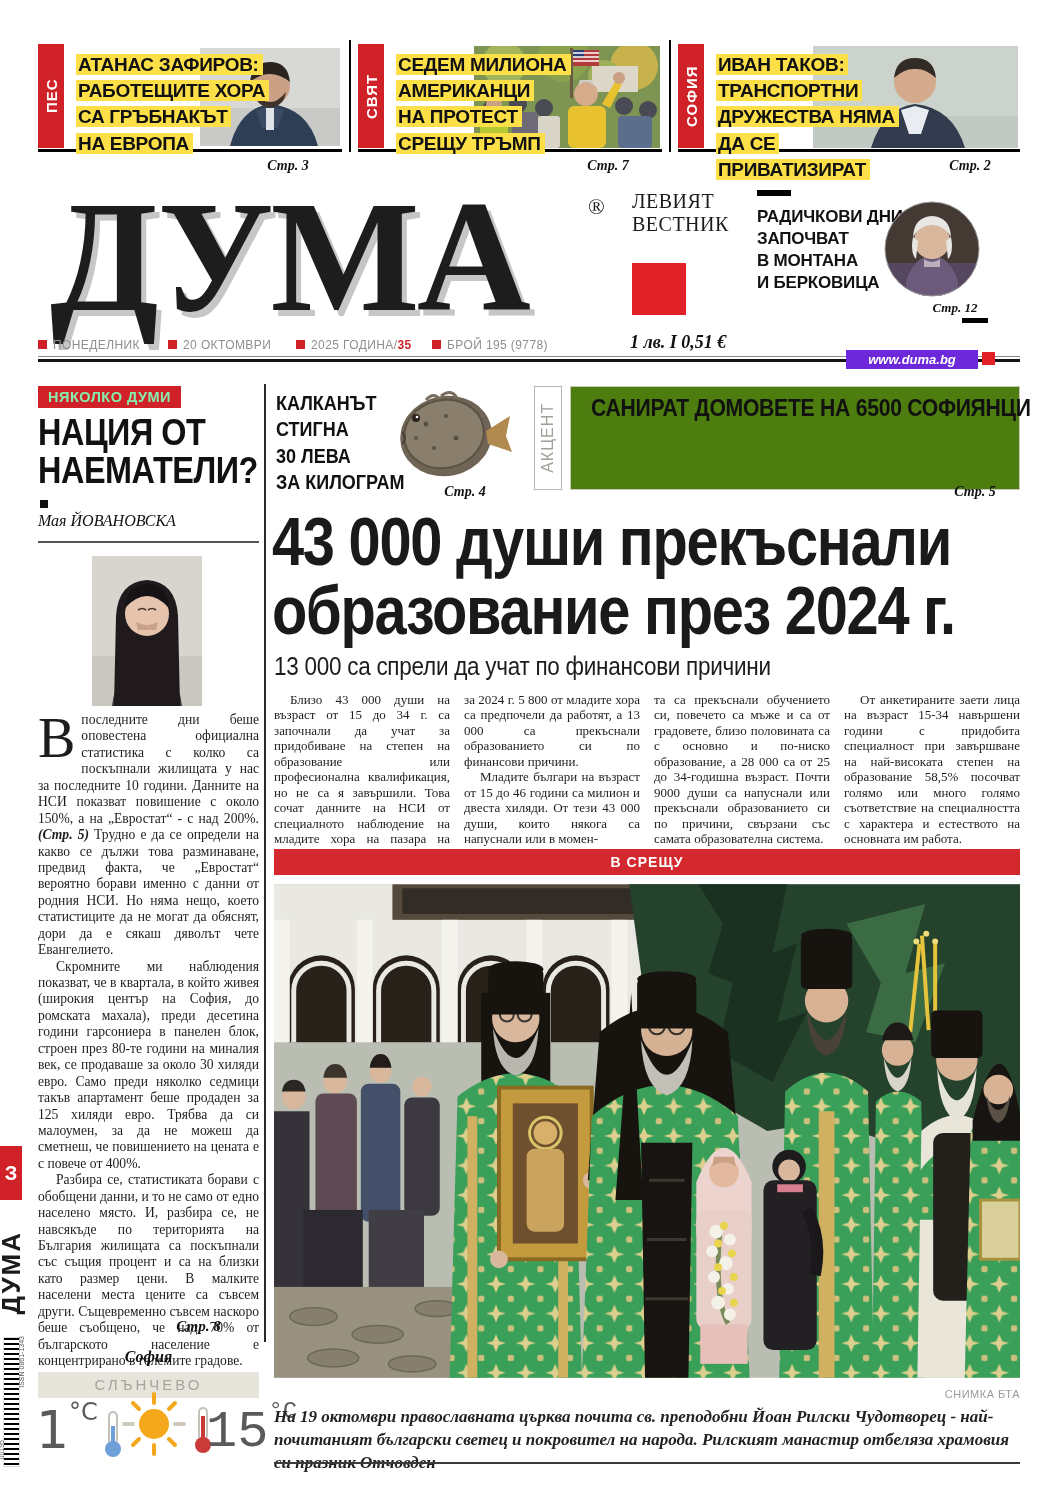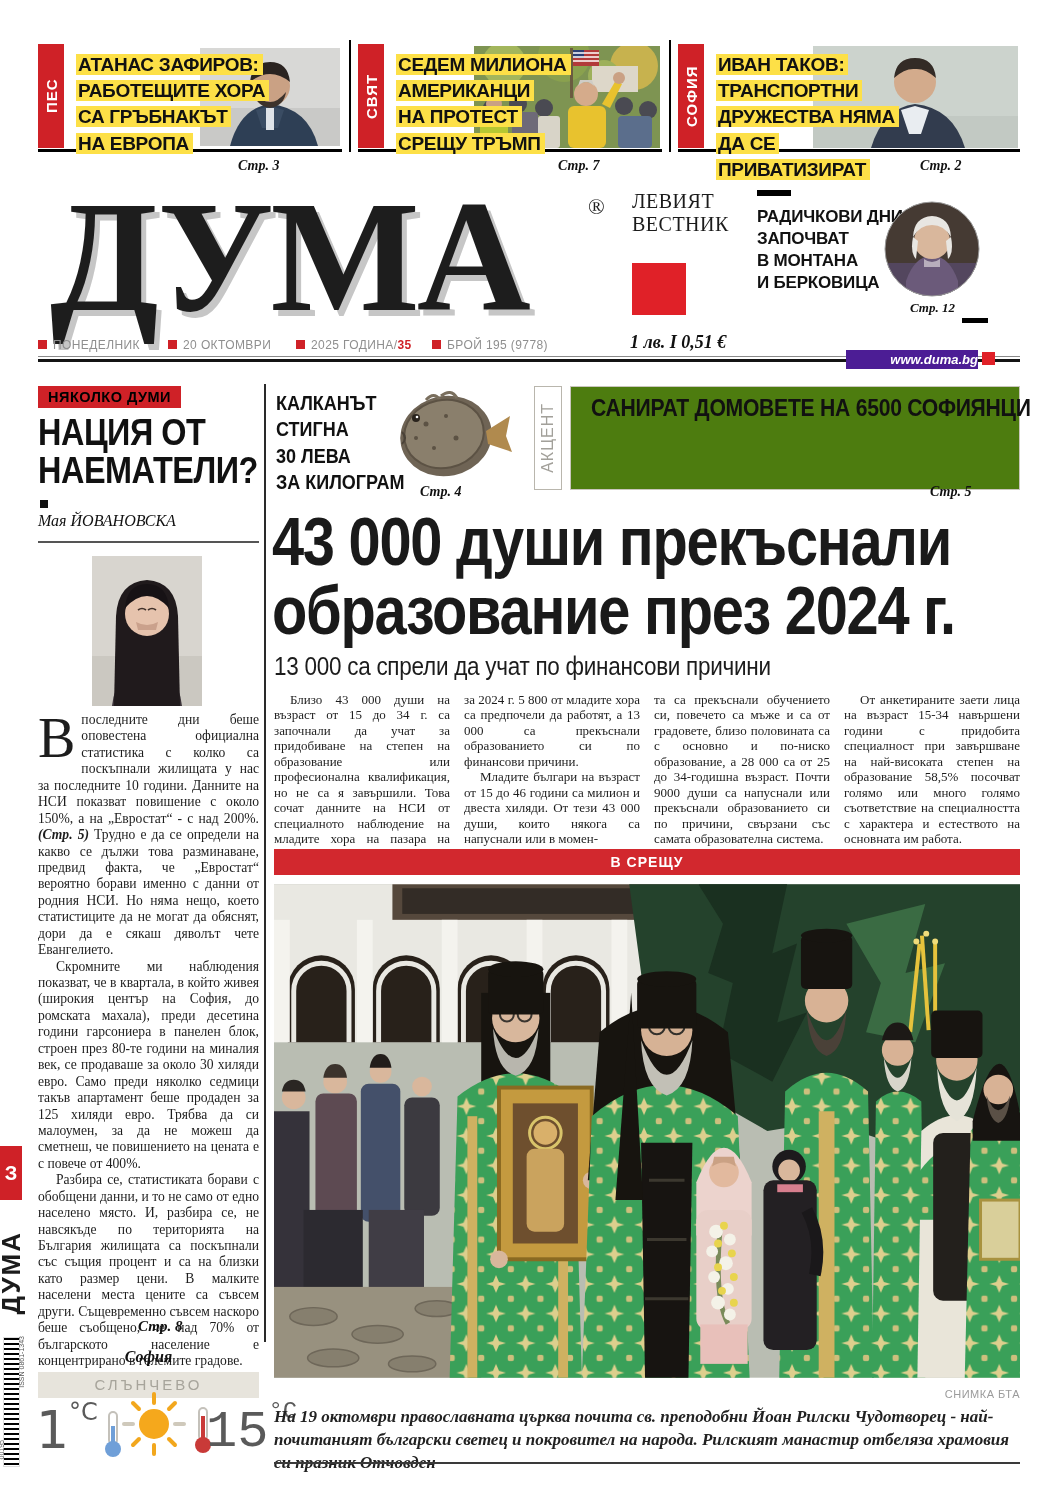--- a/index.html
+++ b/index.html
@@ -6,21 +6,21 @@
   html,body{background:#888}
   #page{position:relative;width:1058px;height:1493px;margin:0 auto;background:#fff;
         font-family:"Liberation Sans",sans-serif;color:#111;overflow:hidden}
   .abs{position:absolute}
   .pre{white-space:pre-line}
   .serif{font-family:"Liberation Serif",serif}
   .it{font-style:italic}
   .b{font-weight:bold}
   .sq{display:inline-block;transform-origin:0 0}
   .pageref{font-family:"Liberation Serif",serif;font-style:italic;font-weight:bold;
-           font-size:14px;text-align:left;color:#111}
+           font-size:14px;text-align:center;color:#111}
   .tabv{background:#cf2127;color:#fff;writing-mode:vertical-rl;transform:rotate(180deg);
         display:flex;align-items:center;justify-content:center;font-weight:bold;
         font-size:15px;letter-spacing:1px}
   .teaser{border-bottom:3px solid #000;background:#fff}
   .tz-title{font-size:19px;font-weight:800;line-height:1.38;letter-spacing:-0.3px;z-index:3}
   .tz-title span{background:#fde047;padding:0 4px 0 2px;box-decoration-break:clone;
                  -webkit-box-decoration-break:clone}
   .vline{background:#000}
   .dl-item{font-size:12px;color:#8f8f8f;letter-spacing:.4px;white-space:nowrap}
   .dl-item .rsq{display:inline-block;width:9px;height:9px;background:#cf2127;margin-right:6px}
@@ -156,34 +156,34 @@
   <div class="abs pageref" style="left:910px;top:300px;width:90px;font-size:13px">Стр. 12</div>
   <div class="abs" style="left:962px;top:318px;width:26px;height:5px;background:#000"></div>
 
   <div class="abs dl-item" style="left:38px;top:338px"><span class="rsq"></span><span>ПОНЕДЕЛНИК</span></div>
   <div class="abs dl-item" style="left:168px;top:338px"><span class="rsq"></span><span>20 ОКТОМВРИ</span></div>
   <div class="abs dl-item" style="left:296px;top:338px"><span class="rsq"></span><span>2025 ГОДИНА/</span><span class="b" style="color:#cf2127">35</span></div>
   <div class="abs dl-item" style="left:432px;top:338px"><span class="rsq"></span><span>БРОЙ 195 (9778)</span></div>
 
   <div class="abs" style="left:38px;top:356px;width:982px;height:1px;background:#8a8a8a"></div>
   <div class="abs" style="left:38px;top:359px;width:982px;height:3px;background:#141414"></div>
-  <div class="abs it b" style="left:846px;top:350px;width:132px;height:19px;background:#4c1d95;color:#fff;font-size:13px;text-align:right;line-height:19px">www.duma.bg</div>
+  <div class="abs it b" style="left:846px;top:350px;width:132px;height:19px;background:#6d28d9;color:#fff;font-size:13px;text-align:center;line-height:19px">www.duma.bg</div>
   <div class="abs" style="left:982px;top:352px;width:13px;height:13px;background:#e02128"></div>
 
   <div class="abs" style="left:0;top:1146px;width:22px;height:54px;background:#cf2127;color:#fff;font-weight:bold;font-size:20px;display:flex;align-items:center;justify-content:center">
       <span>З</span>
     </div>
   <div class="abs" style="left:-4px;top:1208px;width:30px;height:130px;display:flex;align-items:center;justify-content:center">
     <span class="b" style="writing-mode:vertical-rl;transform:rotate(180deg);font-size:26px;letter-spacing:2px;color:#1b1b1b">ДУМА</span>
   </div>
   <div class="abs" style="left:4px;top:1338px;width:15px;height:128px;background:repeating-linear-gradient(180deg,#000 0 2px,#fff 2px 5px);outline:1px solid #ddd"></div>
   <div class="abs" style="left:18px;top:1336px;font-size:7px;color:#555;writing-mode:vertical-rl;transform:rotate(180deg)">ISSN 0861-1343</div>
   <div class="abs" style="left:-2px;top:1440px;font-size:7px;color:#555;writing-mode:vertical-rl;transform:rotate(180deg)">00195</div>
 
-  <div class="abs" style="left:38px;top:386px;background:#cf2127;color:#000000;font-weight:800;font-size:14.5px;padding:3px 10px;letter-spacing:.5px;display:inline-block">НЯКОЛКО ДУМИ</div>
+  <div class="abs" style="left:38px;top:386px;background:#cf2127;color:#86efac;font-weight:800;font-size:14.5px;padding:3px 10px;letter-spacing:.5px;display:inline-block">НЯКОЛКО ДУМИ</div>
   <div class="abs" style="left:38px;top:414px;width:250px">
     <span class="sq pre" style="transform:scaleX(.9);font-size:36px;font-weight:800;line-height:1.05;letter-spacing:-0.5px">НАЦИЯ ОТ
 НАЕМАТЕЛИ?</span>
   </div>
   <div class="abs" style="left:40px;top:500px;width:8px;height:8px;background:#111"></div>
   <div class="abs serif it" style="left:38px;top:512px;font-size:16px">Мая ЙОВАНОВСКА</div>
   <div class="abs" style="left:38px;top:541px;width:221px;height:2px;background:#555"></div>
 
   <svg class="abs" style="left:92px;top:556px" width="110" height="150" viewBox="0 0 110 150">
     <rect width="110" height="150" fill="#d8d5cf"></rect>

